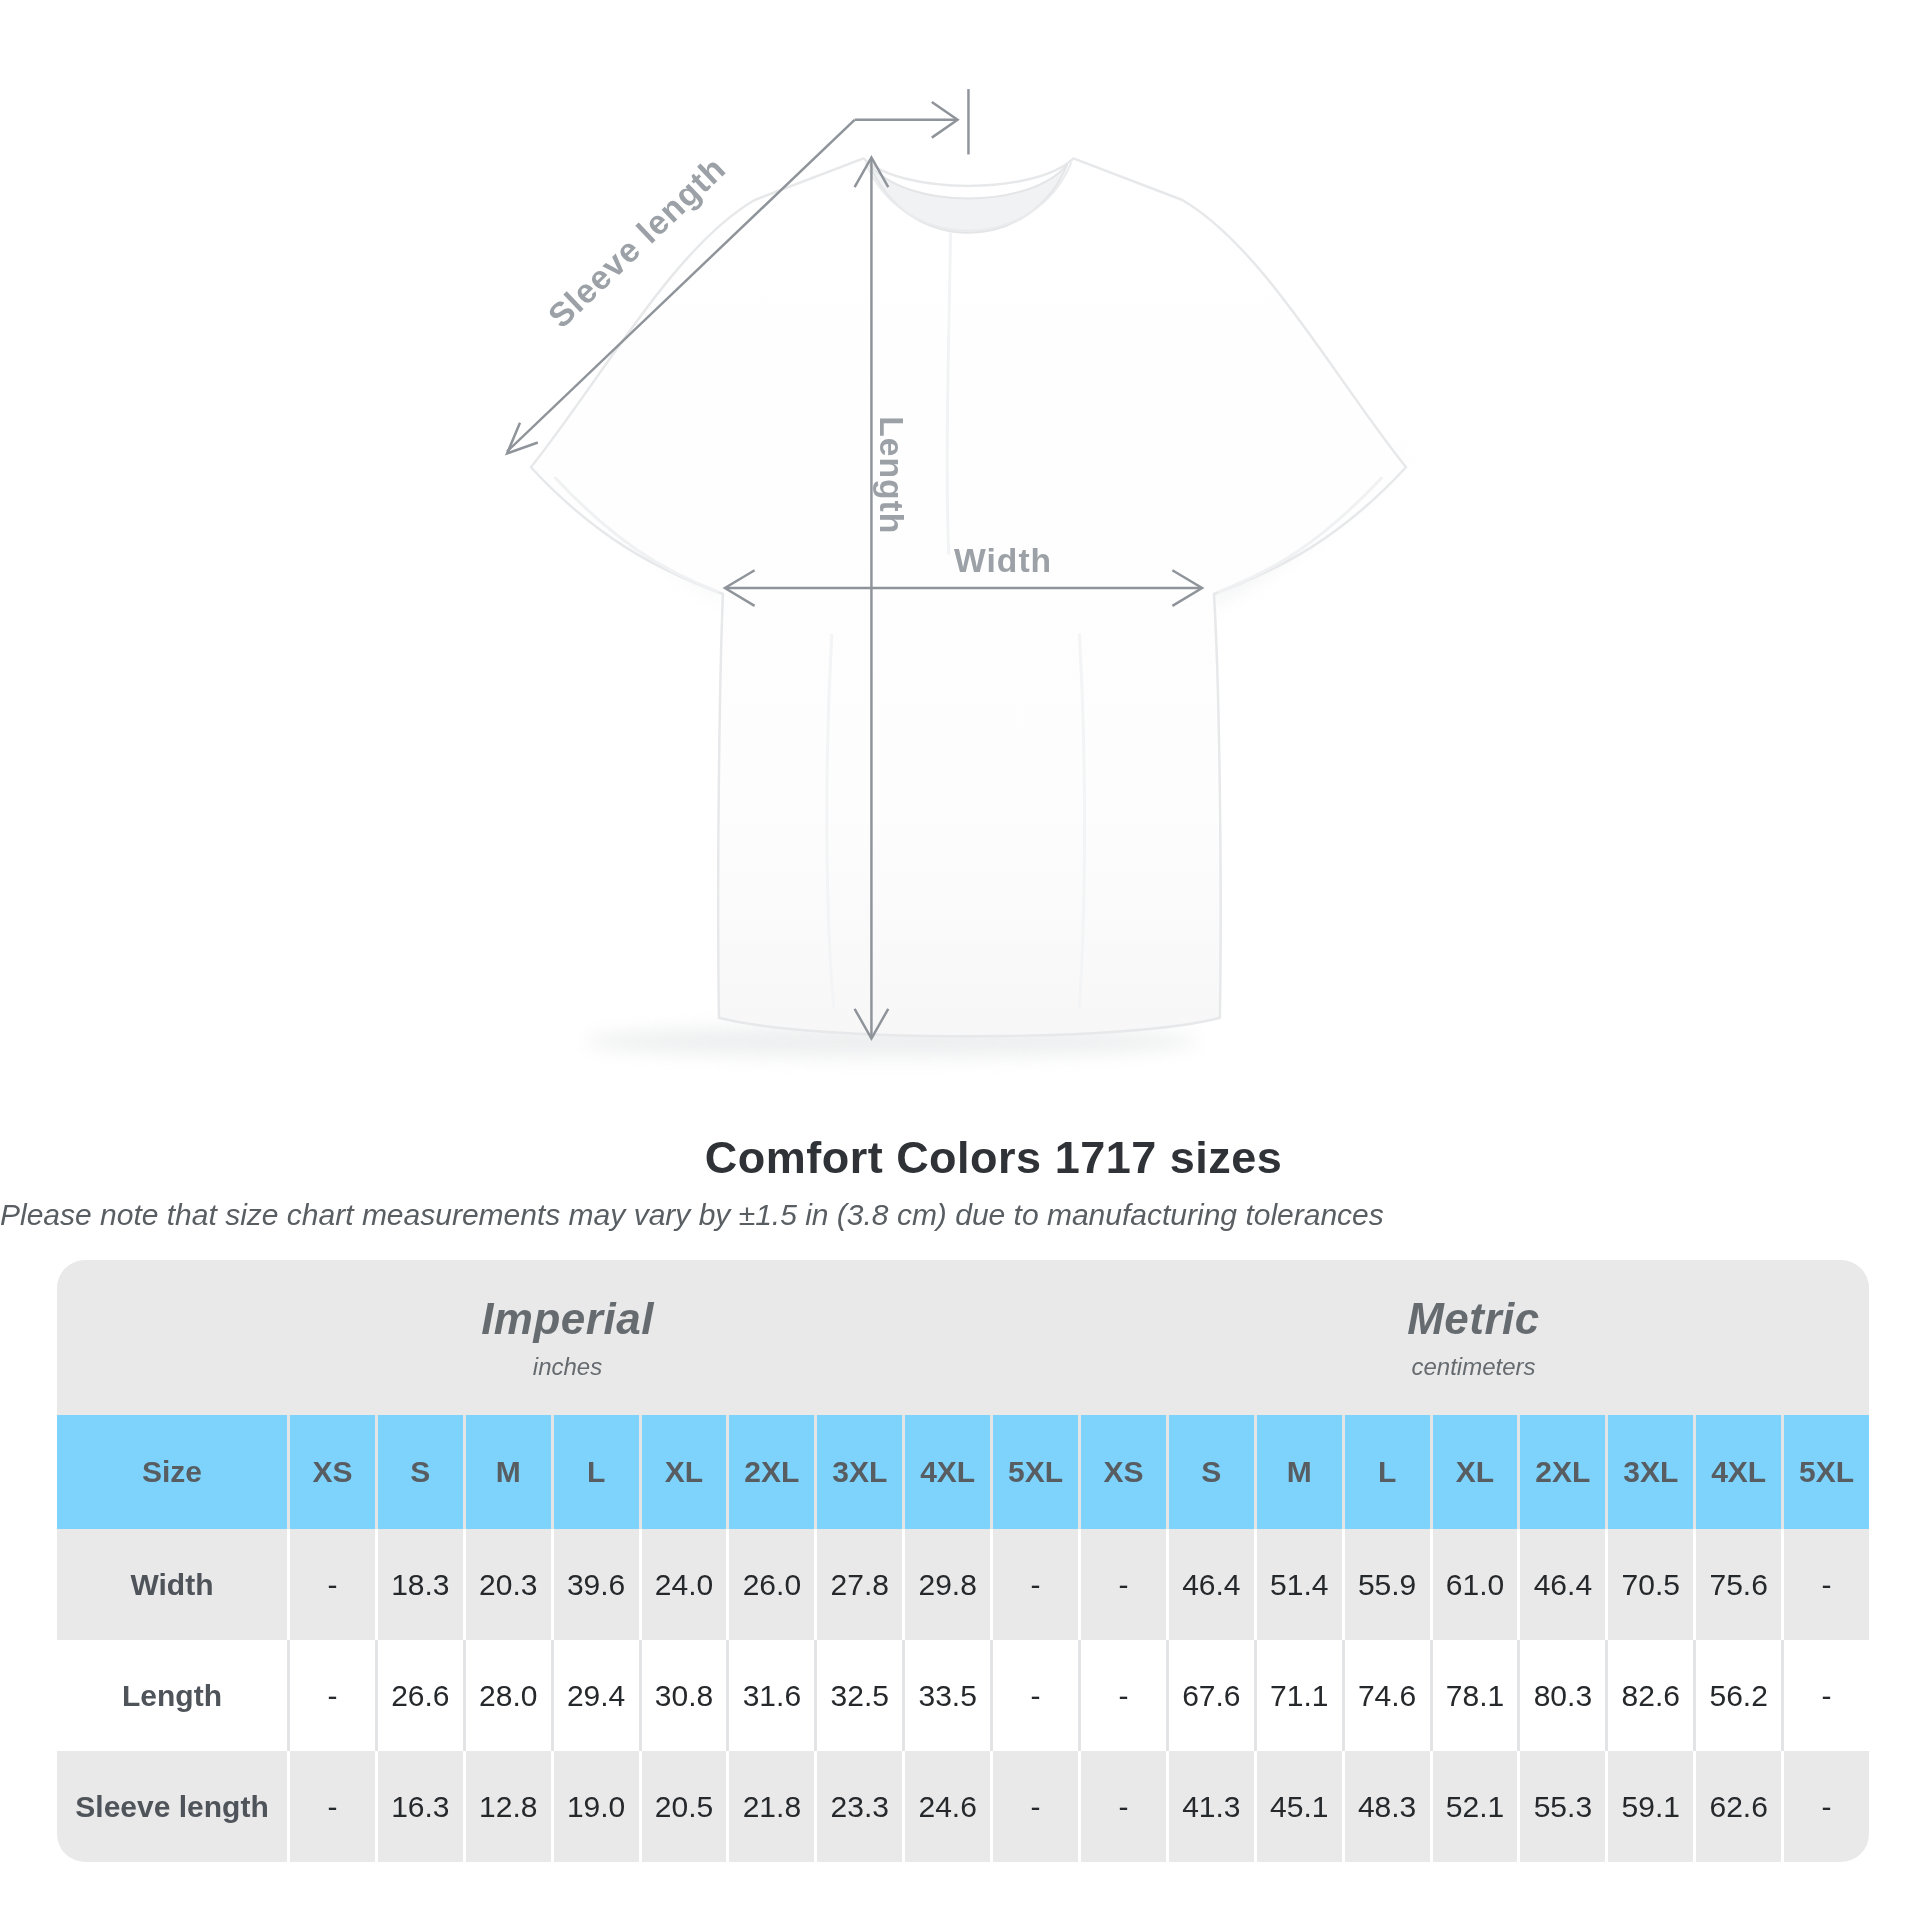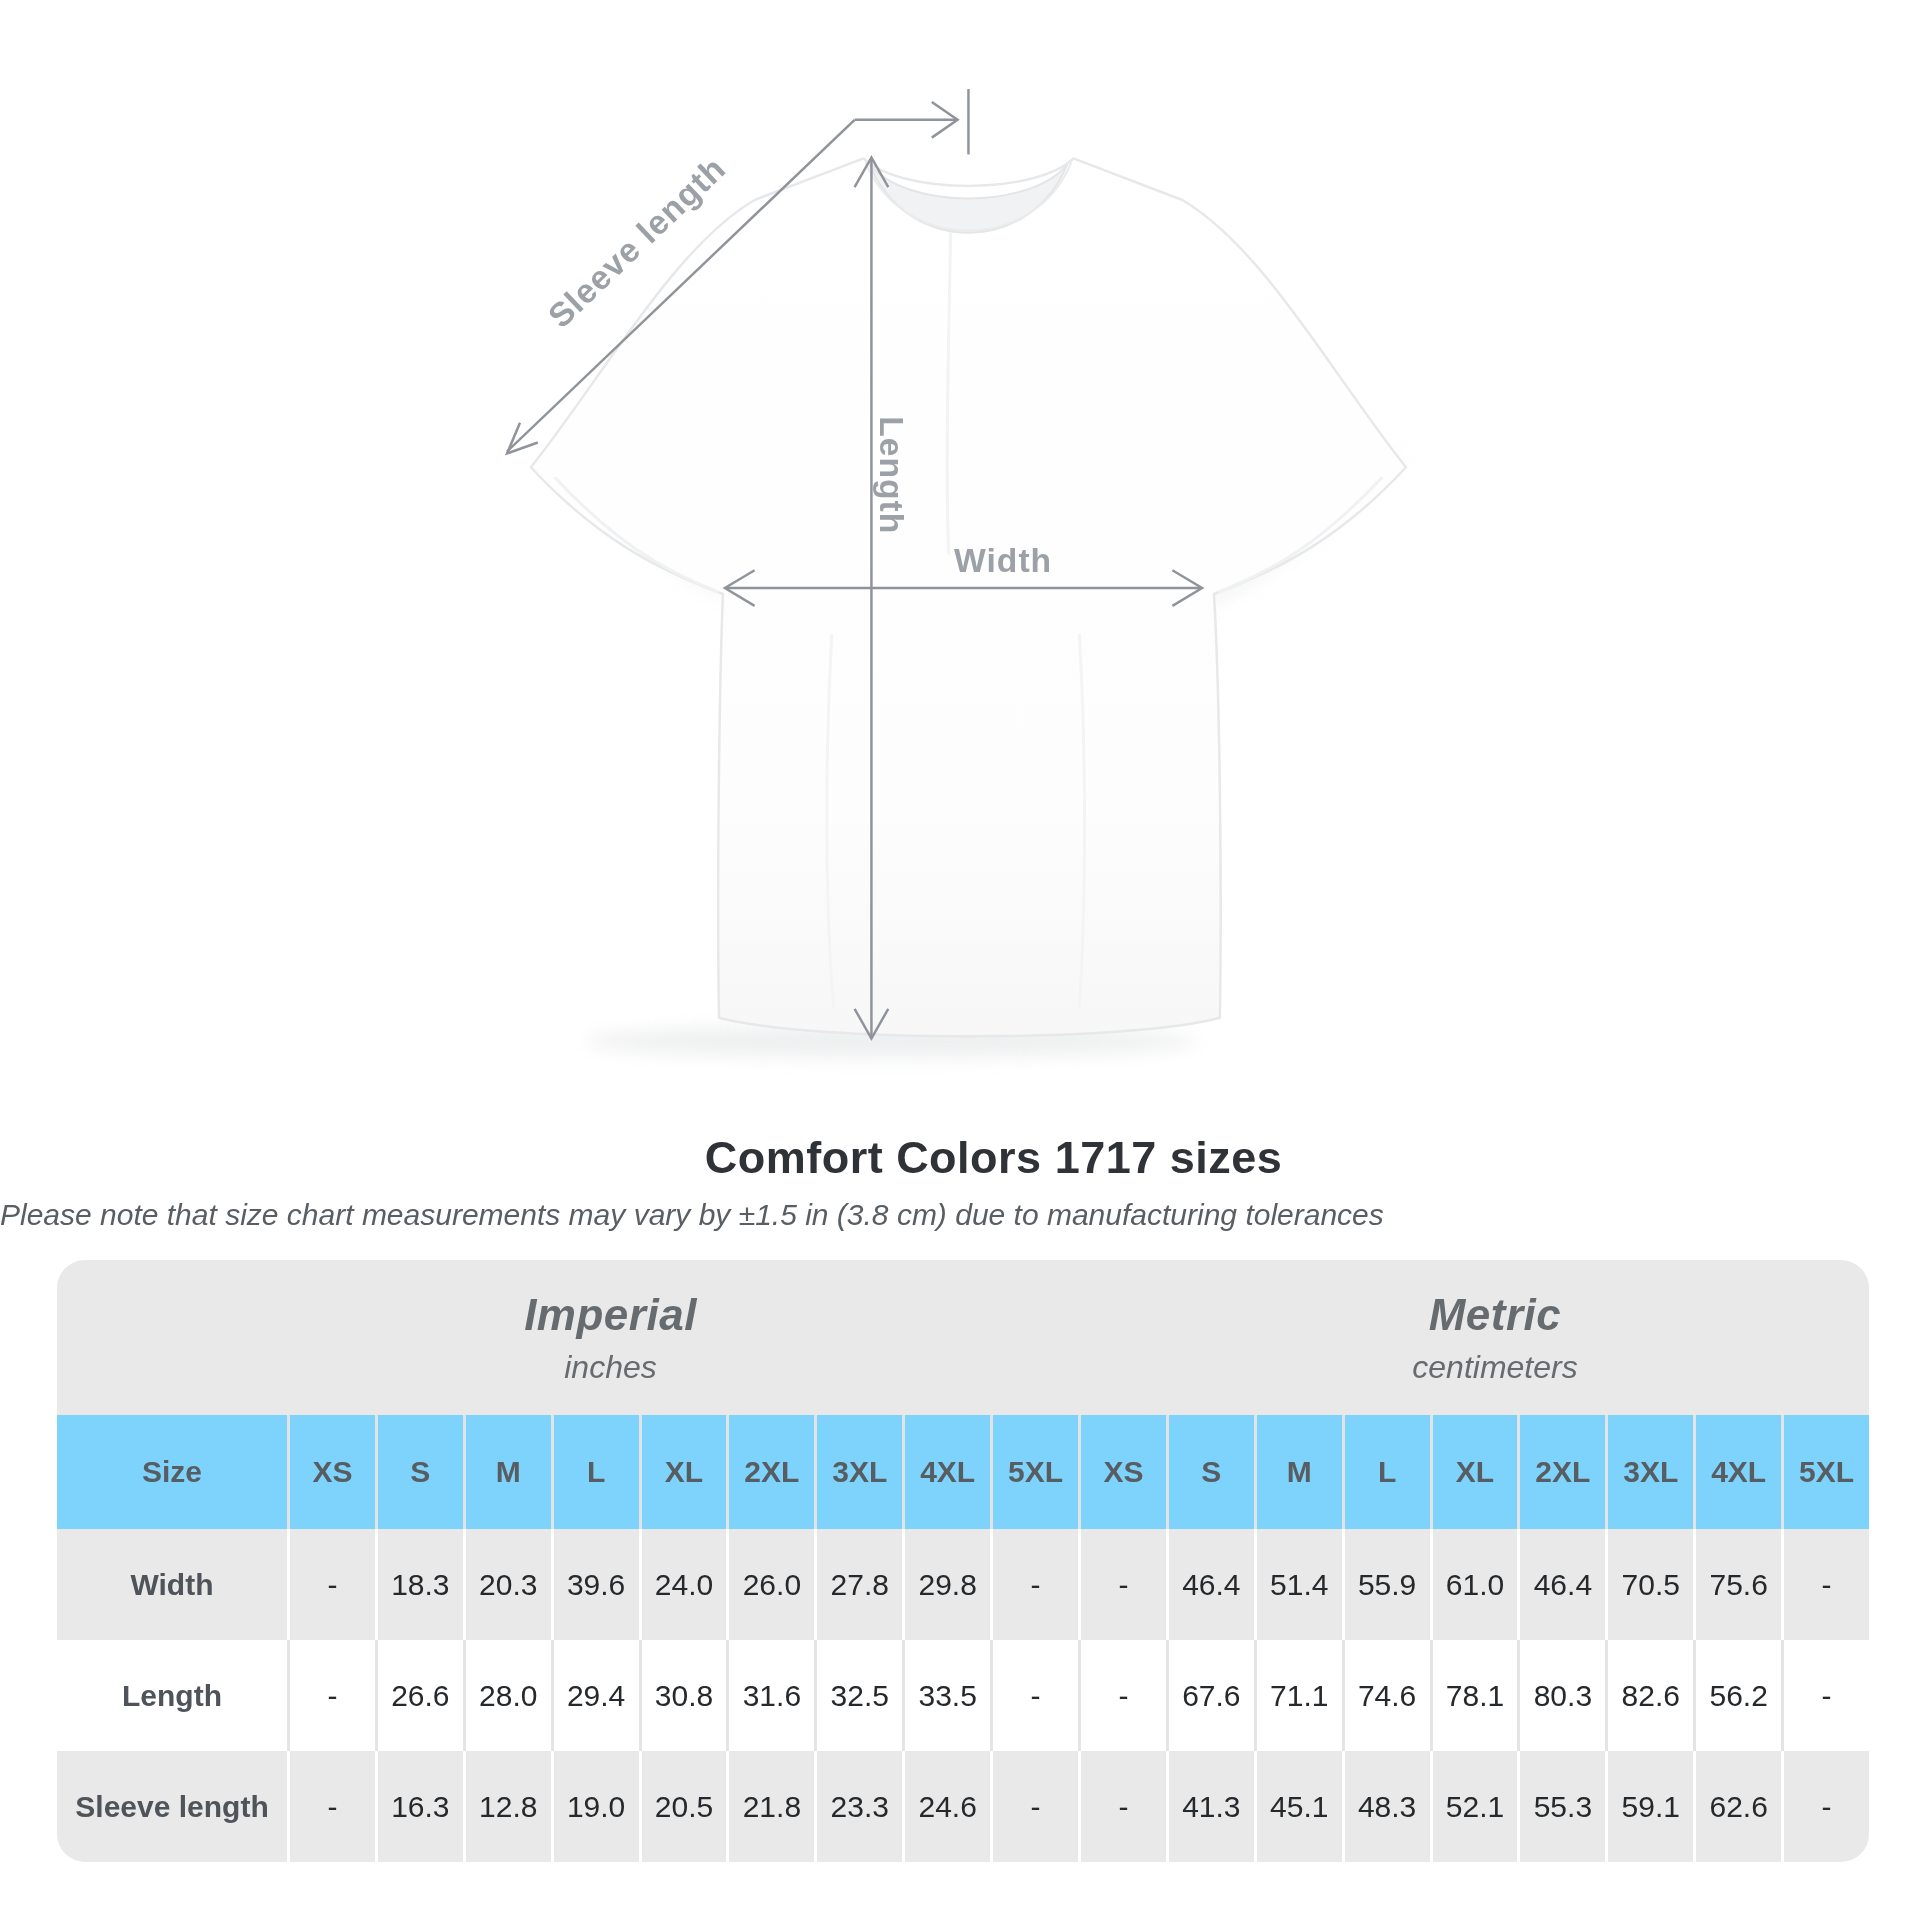--- a/index.html
+++ b/index.html
@@ -9,24 +9,24 @@
   svg.diagram{position:absolute;left:0;top:0;display:block;}
 
   .page-title{position:absolute;left:0;top:1132px;width:100%;text-align:center;
     font-size:45px;font-weight:700;color:#2f3236;letter-spacing:0.5px;padding-left:30px;}
   .page-subtitle{position:absolute;left:0;top:1198px;width:100%;text-align:left;
     font-size:30px;font-style:italic;color:#595e63;}
 
   .size-table{position:absolute;left:57px;top:1260px;width:1812px;border-radius:28px;overflow:hidden;}
   .band{display:flex;background:#e9e9ea;height:155px;}
   .band-cell{display:flex;flex-direction:column;align-items:center;justify-content:center;gap:9px;}
-  .band-imperial{width:1021px;padding-left:43px;}
+  .band-imperial{width:1021px;}
   .band-metric{flex:1;}
   .band-title{font-size:44px;font-weight:700;font-style:italic;color:#666b70;letter-spacing:0.5px;}
-  .band-sub{font-size:32px;font-style:italic;color:#666b70;}
+  .band-sub{font-size:24px;font-style:italic;color:#666b70;}
 
   .trow{display:grid;grid-template-columns:230px repeat(18,1fr);}
   .trow.header{height:114px;background:#7dd3fc;--sep:#e3e4e5;}
   .trow.r-gray{height:111px;background:#e9e9ea;--sep:#ffffff;}
   .trow.r-white{height:111px;background:#ffffff;--sep:#e3e4e5;}
   .c{display:flex;align-items:center;justify-content:center;min-width:0;}
   .c + .c{border-left:3px solid var(--sep);}
   .hdr{font-size:30px;font-weight:700;color:#585d62;}
   .rowlabel{font-size:30px;font-weight:700;color:#4f545a;}
   .val{font-size:30px;font-weight:400;color:#26292c;}

